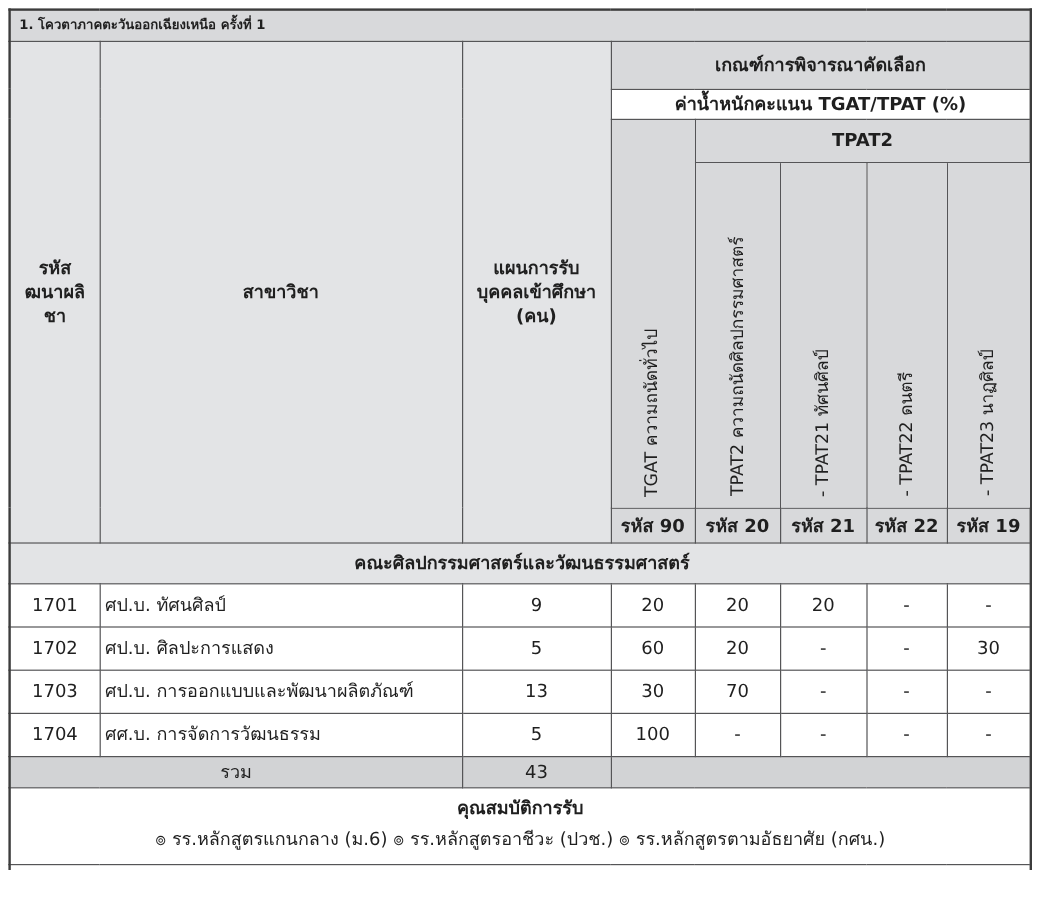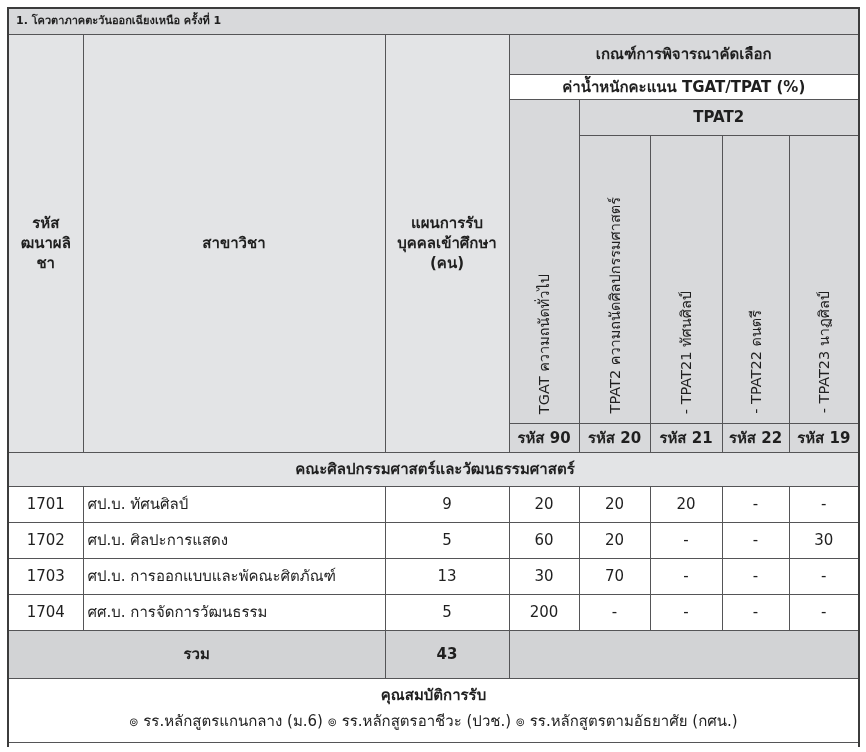--- a/index.html
+++ b/index.html
@@ -55,21 +55,21 @@
     font-size:14.5px;
     line-height:1;
   }
   td.section-row{
     background:var(--header-light);
     text-align:center;font-weight:bold;
     height:34px;padding-left:7px;
   }
   td.left{text-align:left;}
   tr.data-tr td{height:36px;background:var(--white);}
-  tr.total-tr td{height:48px;background:var(--total-gray);font-weight:bold;}
+  tr.total-tr td{height:26px;background:var(--total-gray);font-weight:normal;}
   td.qual-cell{
     background:var(--white);
     text-align:center;height:64px;
     padding:6px 8px 4px 8px;vertical-align:top;
   }
   .qual-heading{font-weight:bold;margin-bottom:6px;}
   tr.cut-tr td{height:3px;border-bottom:none;background:var(--white);}
 </style>
 </head>
 <body>
@@ -156,34 +156,34 @@
     <td>5</td>
     <td>60</td>
     <td>20</td>
     <td>-</td>
     <td>-</td>
     <td>30</td>
   </tr>
 
   <tr class="data-tr">
     <td>1703</td>
-    <td class="left">ศป.บ. การออกแบบและพัคณะศิตภัณฑ์</td>
+    <td class="left">ศป.บ. การออกแบบและพัฒนาผลิตภัณฑ์</td>
     <td>13</td>
     <td>30</td>
     <td>70</td>
     <td>-</td>
     <td>-</td>
     <td>-</td>
   </tr>
 
   <tr class="data-tr">
     <td>1704</td>
     <td class="left">ศศ.บ. การจัดการวัฒนธรรม</td>
     <td>5</td>
-    <td>200</td>
+    <td>100</td>
     <td>-</td>
     <td>-</td>
     <td>-</td>
     <td>-</td>
   </tr>
 
   <tr class="total-tr">
     <td colspan="2">รวม</td>
     <td>43</td>
     <td colspan="5"></td>

